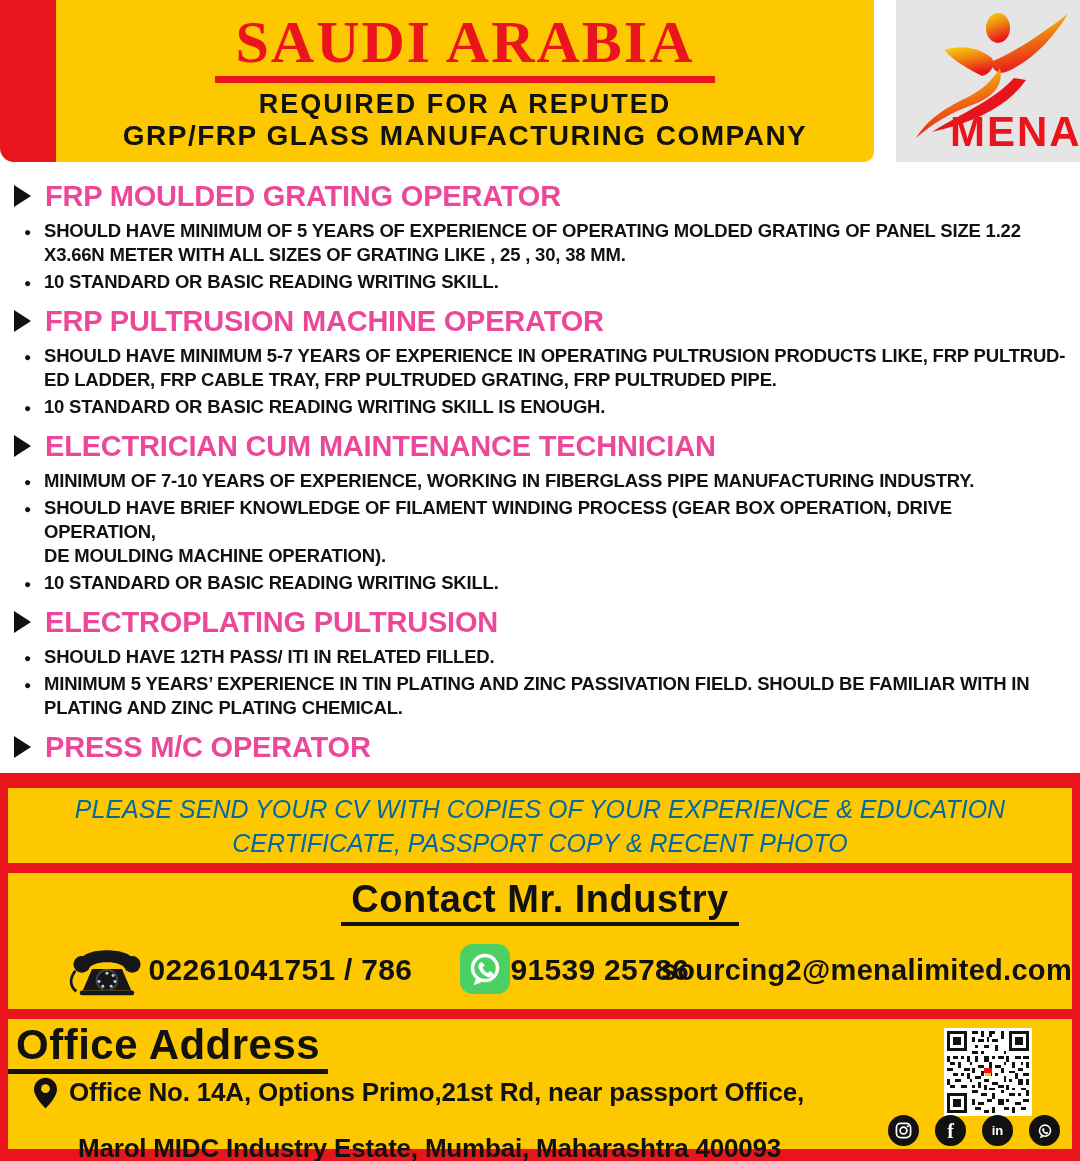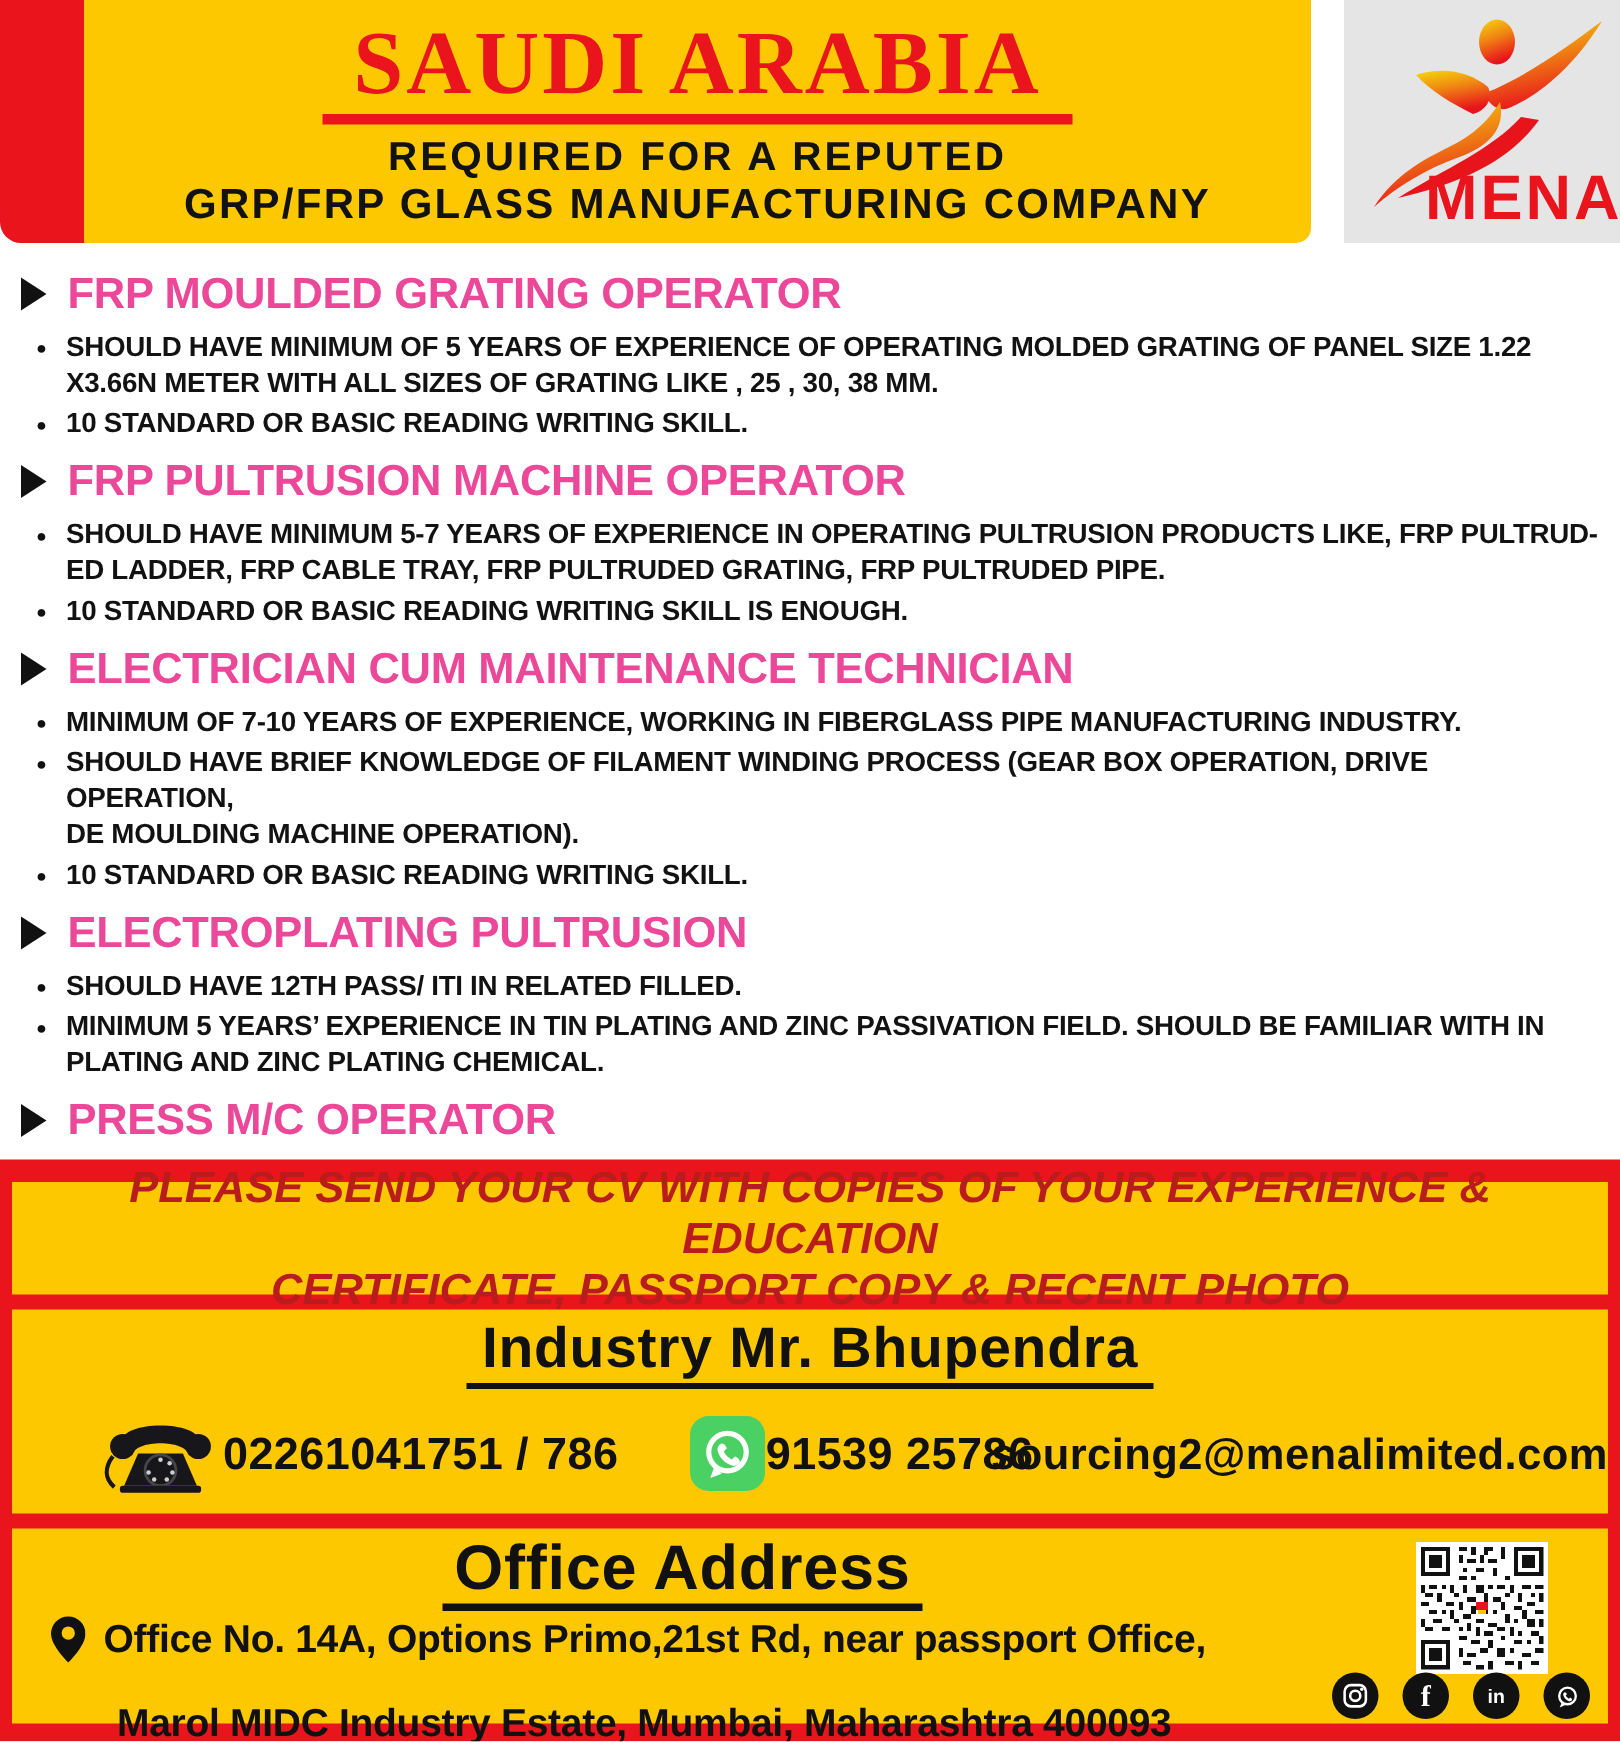--- a/index.html
+++ b/index.html
@@ -32,33 +32,33 @@
   .job li{position:relative;padding-left:20px;margin-bottom:3px;font-weight:bold;font-size:18.5px;
           line-height:24px;letter-spacing:-0.2px;color:#121212;white-space:pre-line;}
   .job li::before{content:"●";position:absolute;left:0;top:1px;font-size:12px;color:#111;}
 
   
   .bottom{position:absolute;top:773px;left:0;width:1080px;height:388px;background:#E9141C;
           box-sizing:border-box;display:flex;flex-direction:column;gap:10px;padding:15px 8px 13px 8px;}
   .band{background:#FDC800;flex:none;}
 
   .band-cv{height:75px;display:flex;flex-direction:column;justify-content:center;text-align:center;}
-  .cv-line{font-style:italic;font-weight:bold;font-size:29px;line-height:34px;color:#b91c1c;}
+  .cv-line{font-style:italic;font-weight:normal;font-size:25px;line-height:34px;color:#0369a1;}
 
   .band-contact{height:136px;text-align:center;}
   .contact-title{display:inline-block;font-weight:bold;font-size:38px;line-height:42px;margin-top:5px;
                  border-bottom:4px solid #111;padding:0 10px 2px 10px;letter-spacing:0.5px;}
   .contact-grid{display:grid;grid-template-columns:38% 26% 36%;margin-top:2px;}
   .contact-col{display:flex;flex-direction:row;align-items:center;justify-content:flex-end;height:84px;}
   .contact-value{font-weight:bold;font-size:30px;line-height:32px;letter-spacing:0.3px;}
   .contact-value.email{font-size:29px;}
   .cicon{margin-bottom:3px;}
 
   .band-office{height:130px;position:relative;}
-  .office-title-wrap{text-align:center;margin-right:170px;}
+  .office-title-wrap{text-align:left;margin-right:170px;}
   .office-title{display:inline-block;font-weight:bold;font-size:42px;line-height:48px;margin-top:2px;
                 border-bottom:5px solid #111;padding:0 8px 0 8px;letter-spacing:0.5px;}
   .address{padding:2px 80px 0 26px;}
   .addr-line{font-weight:bold;font-size:26px;line-height:33px;white-space:nowrap;letter-spacing:-0.2px;}
   .addr-line1{display:flex;align-items:center;gap:12px;}
   .addr-line2{margin-left:44px;margin-top:23px;}
   .qr{position:absolute;top:9px;right:40px;width:88px;height:88px;background:#fff;padding:3px;box-sizing:border-box;}
   .socials{position:absolute;right:12px;bottom:3px;display:flex;gap:16px;}
   .social{width:31px;height:31px;border-radius:50%;background:#111;color:#fff;display:flex;
           align-items:center;justify-content:center;font-weight:bold;}
@@ -162,21 +162,21 @@
   </div>
 
   <div class="bottom">
 
     <div class="band band-cv">
       <div class="cv-line">PLEASE SEND YOUR CV WITH COPIES OF YOUR EXPERIENCE &amp; EDUCATION</div>
       <div class="cv-line">CERTIFICATE, PASSPORT COPY &amp; RECENT PHOTO</div>
     </div>
 
     <div class="band band-contact">
-      <div class="contact-title">Industry Mr. Bhupendra</div>
+      <div class="contact-title">Contact Mr. Industry</div>
       <div class="contact-grid">
         <div class="contact-col">
           <svg class="cicon" width="84" height="56" viewBox="0 0 84 60">
             <path d="M14 22 C14 6 70 6 70 22 L62 31 C60 20 24 20 22 31 Z" fill="#17161b"></path>
             <circle cx="15" cy="25" r="9" fill="#17161b"></circle>
             <circle cx="69" cy="25" r="9" fill="#17161b"></circle>
             <path d="M8 32 C2 40 2 48 9 54" stroke="#17161b" stroke-width="3" fill="none"></path>
             <path d="M26 30 L58 30 L68 53 L16 53 Z" fill="#17161b"></path>
             <circle cx="42" cy="42" r="11" fill="#17161b" stroke="#46454c" stroke-width="2"></circle>
             <circle cx="42" cy="34.5" r="1.6" fill="#cfcfcf"></circle>

